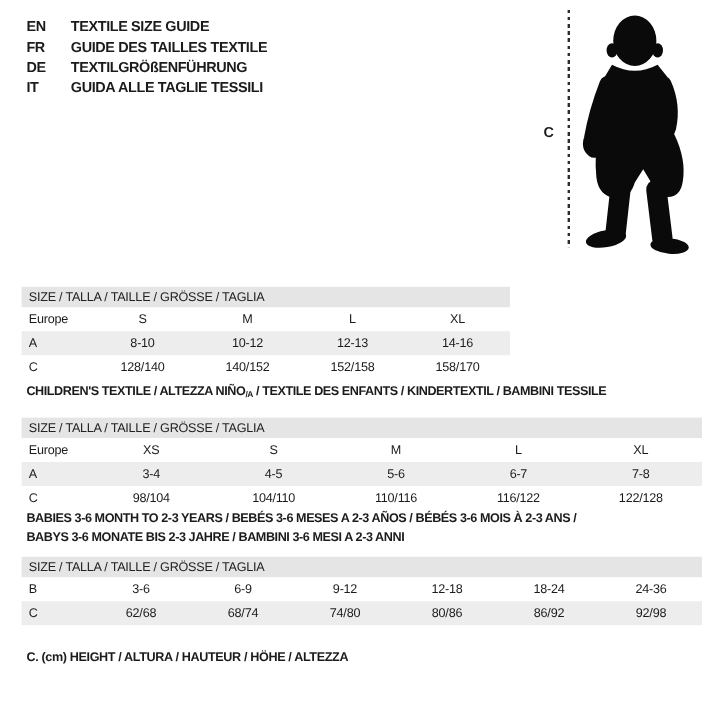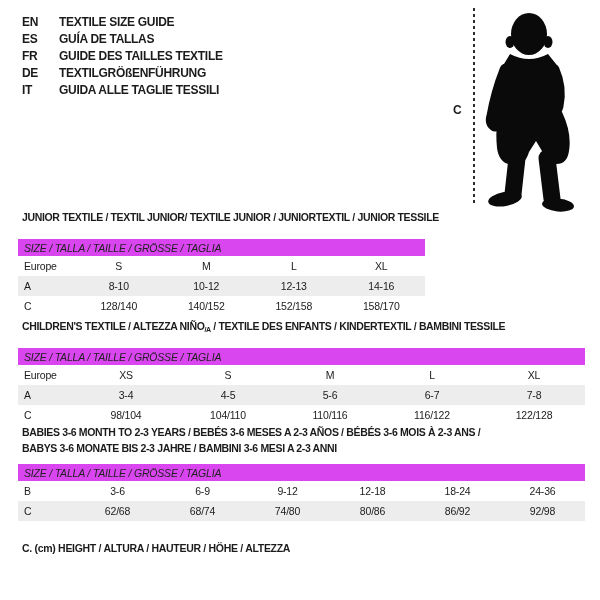--- a/index.html
+++ b/index.html
@@ -33,48 +33,43 @@
     white-space: nowrap; line-height: 16px;
   }
   .sec-title .subscript { font-size: 7px; vertical-align: -2px; }
 
   
   .size-table { position: absolute; left: 18px; }
   .t-junior   { top: 239px; width: 407px; }
   .t-children { top: 348px; width: 567px; }
   .t-babies   { top: 464px; width: 567px; }
   .size-bar {
-    height: 17px; background: #d946ef;
+    height: 17px; background: #e5e5e5;
     display: flex; align-items: center;
     font-size: 10.5px; letter-spacing: -0.2px; padding-left: 6px; box-sizing: border-box;
     color: #222;
-    font-style: italic;
   }
   .trow { display: flex; height: 20px; align-items: center; font-size: 10.5px; letter-spacing: -0.2px; }
   .trow.shaded { background: #ededed; }
   .rlabel { flex: 0 0 57px; width: 57px; padding-left: 6px; box-sizing: border-box; }
   .cell { flex: 1 1 0; text-align: center; }
 
   
   .legend { position: absolute; left: 22px; top: 538px; }
   .legend-line { height: 20px; display: flex; align-items: center; font-weight: 700; font-size: 10.5px; letter-spacing: -0.3px; white-space: nowrap; }
 </style>
 </head>
 <body>
 
 <div class="page">
 
   <div class="lang-list">
     <div class="lang-row">
       <span class="lang-code">EN</span>
       <span class="lang-title">TEXTILE SIZE GUIDE</span>
-    </div>
-    <div class="lang-row">
-      <span class="lang-code">ES</span>
-      <span class="lang-title">GUÍA DE TALLAS</span>
     </div>
     <div class="lang-row">
       <span class="lang-code">FR</span>
       <span class="lang-title">GUIDE DES TAILLES TEXTILE</span>
     </div>
     <div class="lang-row">
       <span class="lang-code">DE</span>
       <span class="lang-title">TEXTILGRÖßENFÜHRUNG</span>
     </div>
     <div class="lang-row">
@@ -94,21 +89,20 @@
       <path d="M22,62 Q13,85 9,108 Q7,114 11,117" fill="none" stroke="#0a0a0a" stroke-width="13" stroke-linecap="round"></path>
       <path d="M69,62 Q77,80 73,98 L70,106" fill="none" stroke="#0a0a0a" stroke-width="13" stroke-linecap="round"></path>
       <path d="M15,106 L78,104 Q88,125 85,143 Q83,157 71,156 Q61,155 58,143 L52,133 L45,144 Q41,158 29,157 Q15,156 13,140 Q11,120 15,106 Z"></path>
       <path d="M33,150 L29,186" fill="none" stroke="#0a0a0a" stroke-width="17" stroke-linecap="round"></path>
       <path d="M63,150 L68,191" fill="none" stroke="#0a0a0a" stroke-width="17" stroke-linecap="round"></path>
       <ellipse cx="21" cy="191" rx="17" ry="7" transform="rotate(-10 21 191)"></ellipse>
       <ellipse cx="74" cy="197" rx="16" ry="6.5" transform="rotate(5 74 197)"></ellipse>
     </g>
   </svg>
 
-  <div class="sec-title" style="top:209px">JUNIOR TEXTILE / TEXTIL JUNIOR/ TEXTILE JUNIOR / JUNIORTEXTIL / JUNIOR TESSILE</div>
   <div class="size-table t-junior">
     <div class="size-bar">SIZE / TALLA / TAILLE / GRÖSSE / TAGLIA</div>
     <div class="trow">
       <span class="rlabel">Europe</span>
       <span class="cell">S</span>
       <span class="cell">M</span>
       <span class="cell">L</span>
       <span class="cell">XL</span>
     </div>
     <div class="trow shaded">

